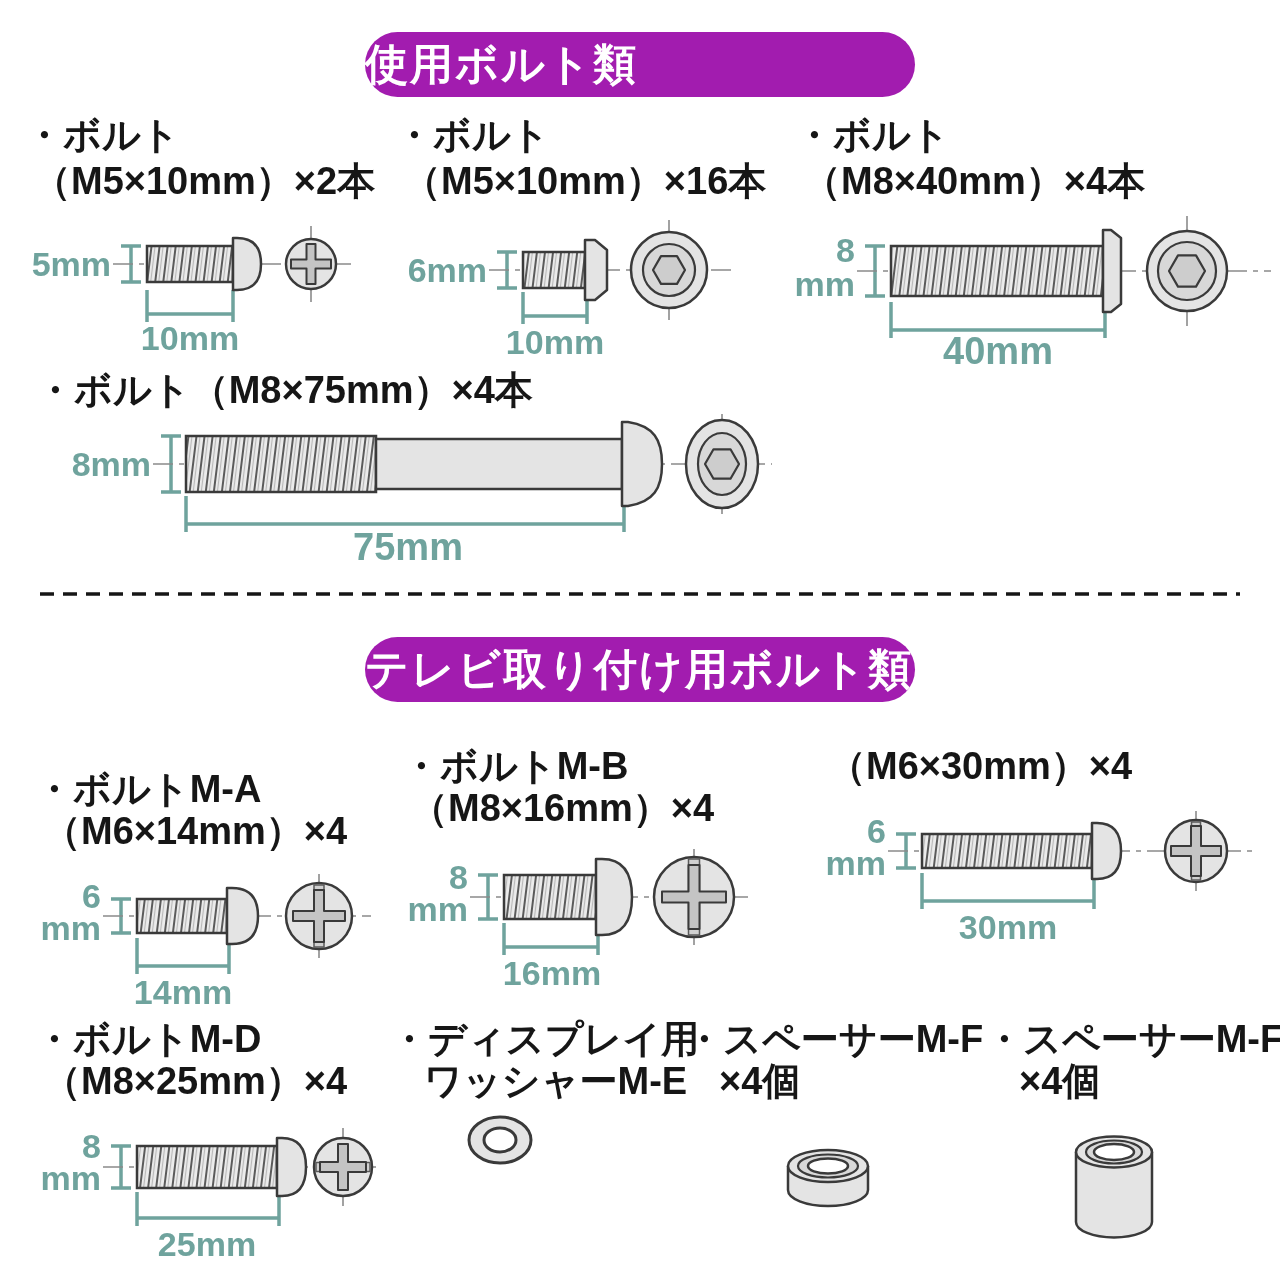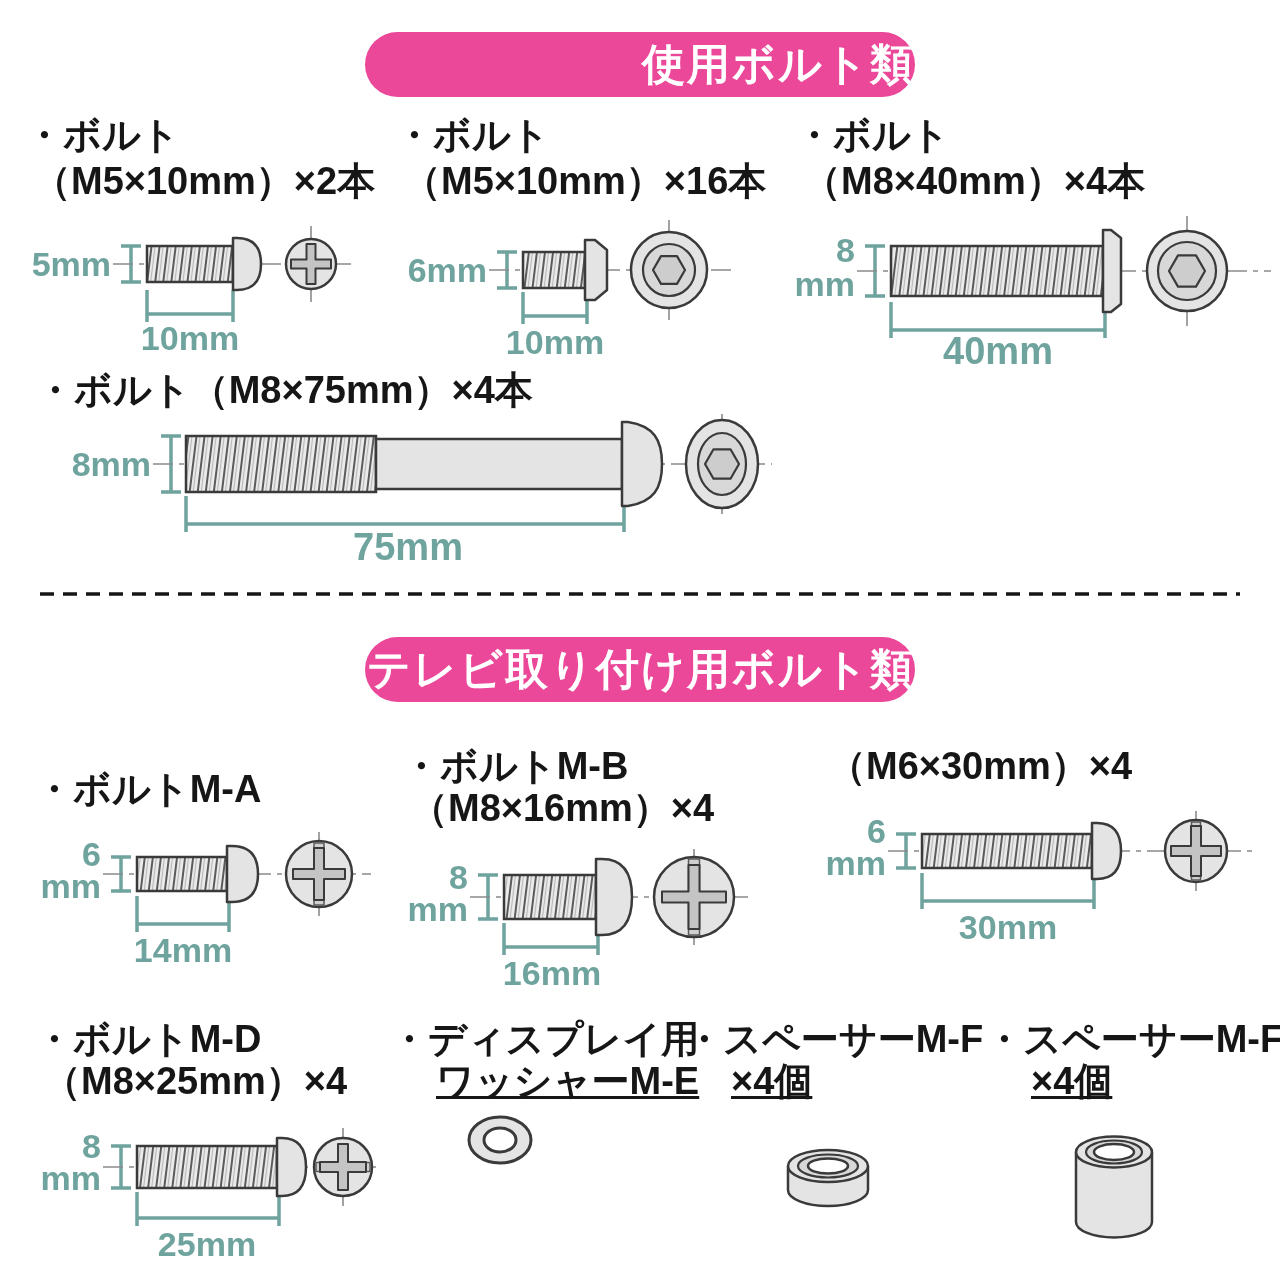--- a/index.html
+++ b/index.html
@@ -1,25 +1,25 @@
 <!DOCTYPE html>
 <html><head>
 <meta charset="utf-8">
 <style>
   html,body{margin:0;padding:0;background:#fff;}
   body{width:1280px;height:1280px;font-family:"Liberation Sans","DejaVu Sans",sans-serif;}
   .canvas{position:relative;width:1280px;height:1280px;background:#fff;overflow:hidden;}
-  .pill{position:absolute;left:365px;width:550px;height:65px;border-radius:34px;background:#ec4899;
-        color:#fff;font-size:43px;font-weight:700;display:flex;align-items:center;justify-content:flex-end;
+  .pill{position:absolute;left:365px;width:550px;height:65px;border-radius:34px;background:#a21caf;
+        color:#fff;font-size:43px;font-weight:700;display:flex;align-items:center;justify-content:flex-start;
         letter-spacing:2px;}
   .item{position:absolute;color:#161616;font-weight:700;}
   .t{font-size:38px;line-height:46px;white-space:nowrap;}
   .s2t{line-height:42px;}
   .ind{margin-left:8px;}
-  .ind2{margin-left:46px;text-decoration:underline;}
+  .ind2{margin-left:34px;}
   .diag{margin-top:6px;}
   svg{display:block;overflow:visible;}
   .metal{fill:#e4e4e4;stroke:#3a3a3a;stroke-width:2.5;stroke-linejoin:round;}
   .metal2{fill:#d8d8d8;stroke:#3a3a3a;stroke-width:2.2;}
   .thr{fill:url(#threads);stroke:#3a3a3a;stroke-width:2.5;}
   .cl{stroke:#8b8b8b;stroke-width:1.6;stroke-dasharray:20 6 5 6;fill:none;}
   .thin{stroke:#8b8b8b;stroke-width:1.6;}
   .dim{stroke:#6FA39D;stroke-width:3.5;fill:none;}
   .dimtxt{fill:#6FA39D;font-weight:700;font-size:34px;font-family:"Liberation Sans","DejaVu Sans",sans-serif;}
   .big{font-size:38px;}
@@ -130,20 +130,21 @@
   <svg width="1200" height="6" style="position:absolute;left:40px;top:591px">
     <line x1="0" y1="3" x2="1200" y2="3" stroke="#161616" stroke-width="3.5" stroke-dasharray="14 9"></line>
   </svg>
 
   <div class="pill" style="top:637px">
     <span>テレビ取り付け用ボルト類</span>
   </div>
 
   <div class="item" style="left:35px;top:762px;margin-top:6px;">
     <div class="t s2t">・ボルトM-A</div>
+    <div class="t s2t ind">（M6×14mm）×4</div>
     <svg class="diag" width="340" height="152">
       <text class="dimtxt" x="66" y="50" text-anchor="end">6</text>
       <text class="dimtxt" x="66" y="82" text-anchor="end">mm</text>
       <path class="dim" d="M76,41 H96 M86,41 V75 M76,75 H96"></path>
       <path class="cl" d="M68,58 H336"></path>
       <path class="dim" d="M102,80 V116 M194,80 V116 M102,108 H194"></path>
       <rect class="thr" x="102" y="41" width="90" height="34"></rect>
       <path class="metal" d="M192,30 h5 q26,0 26,28 q0,28 -26,28 h-5 z"></path>
       <g>
         <line class="thin" x1="284" y1="16" x2="284" y2="100"></line>

